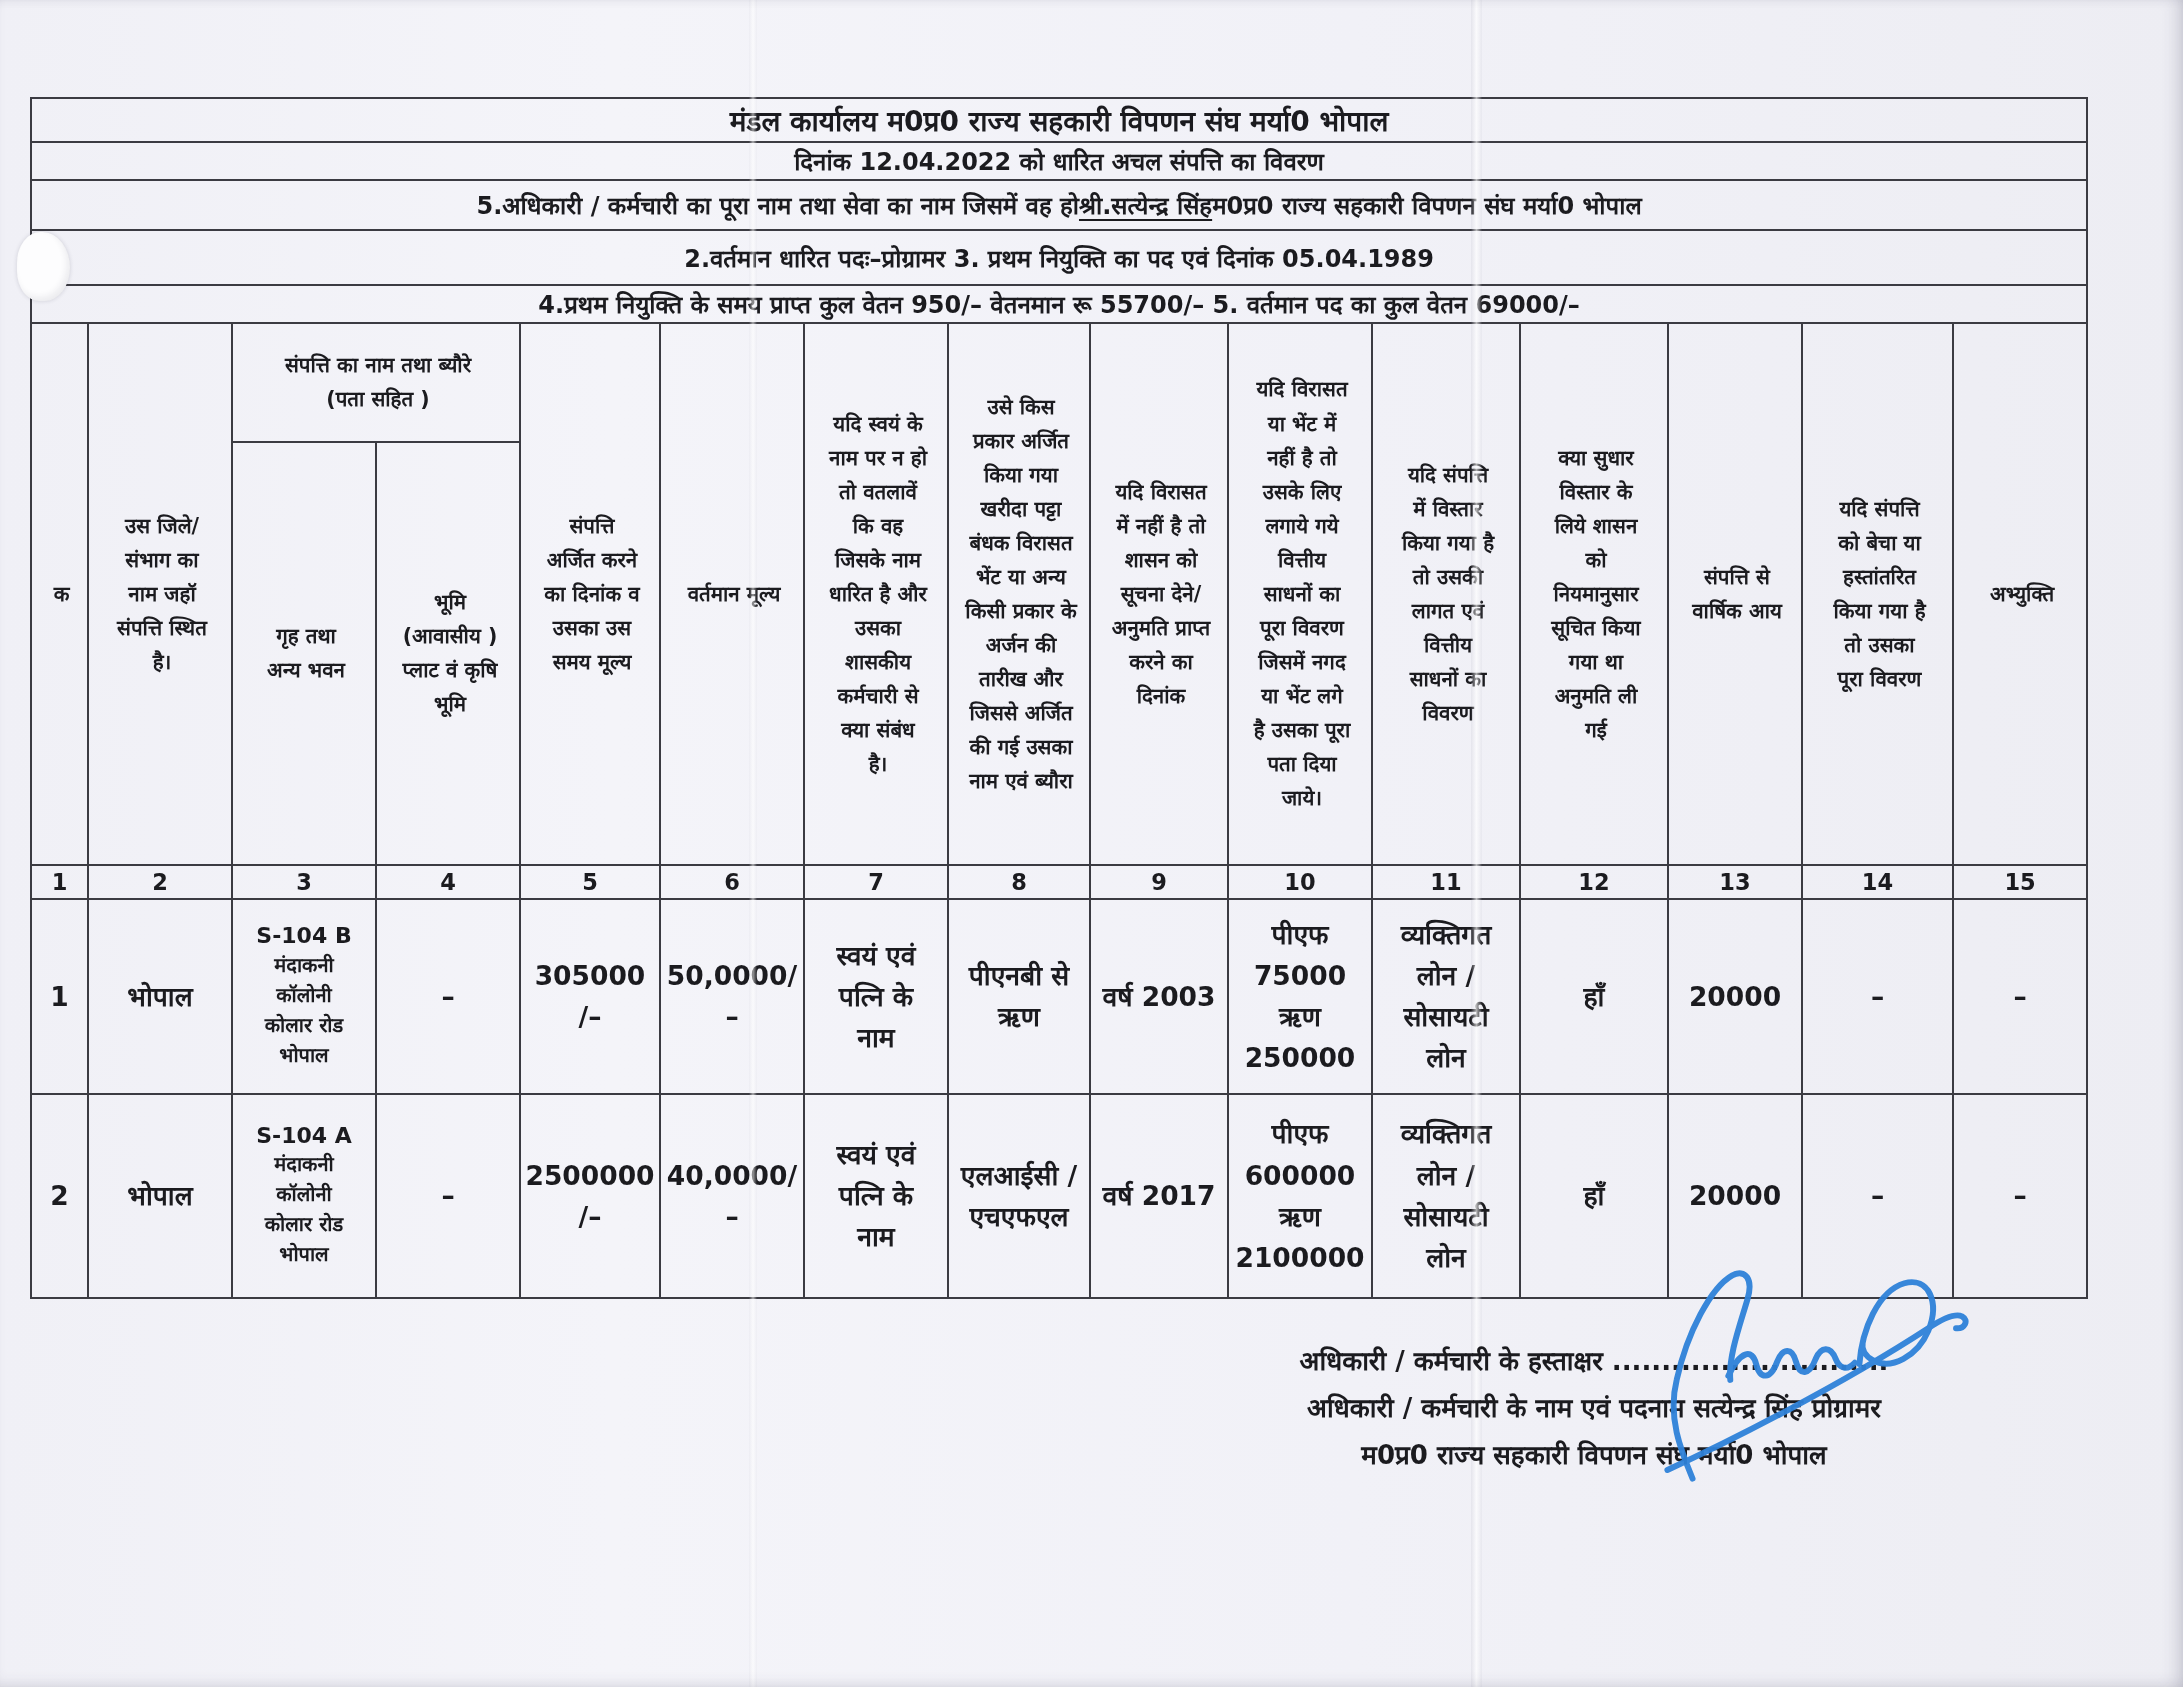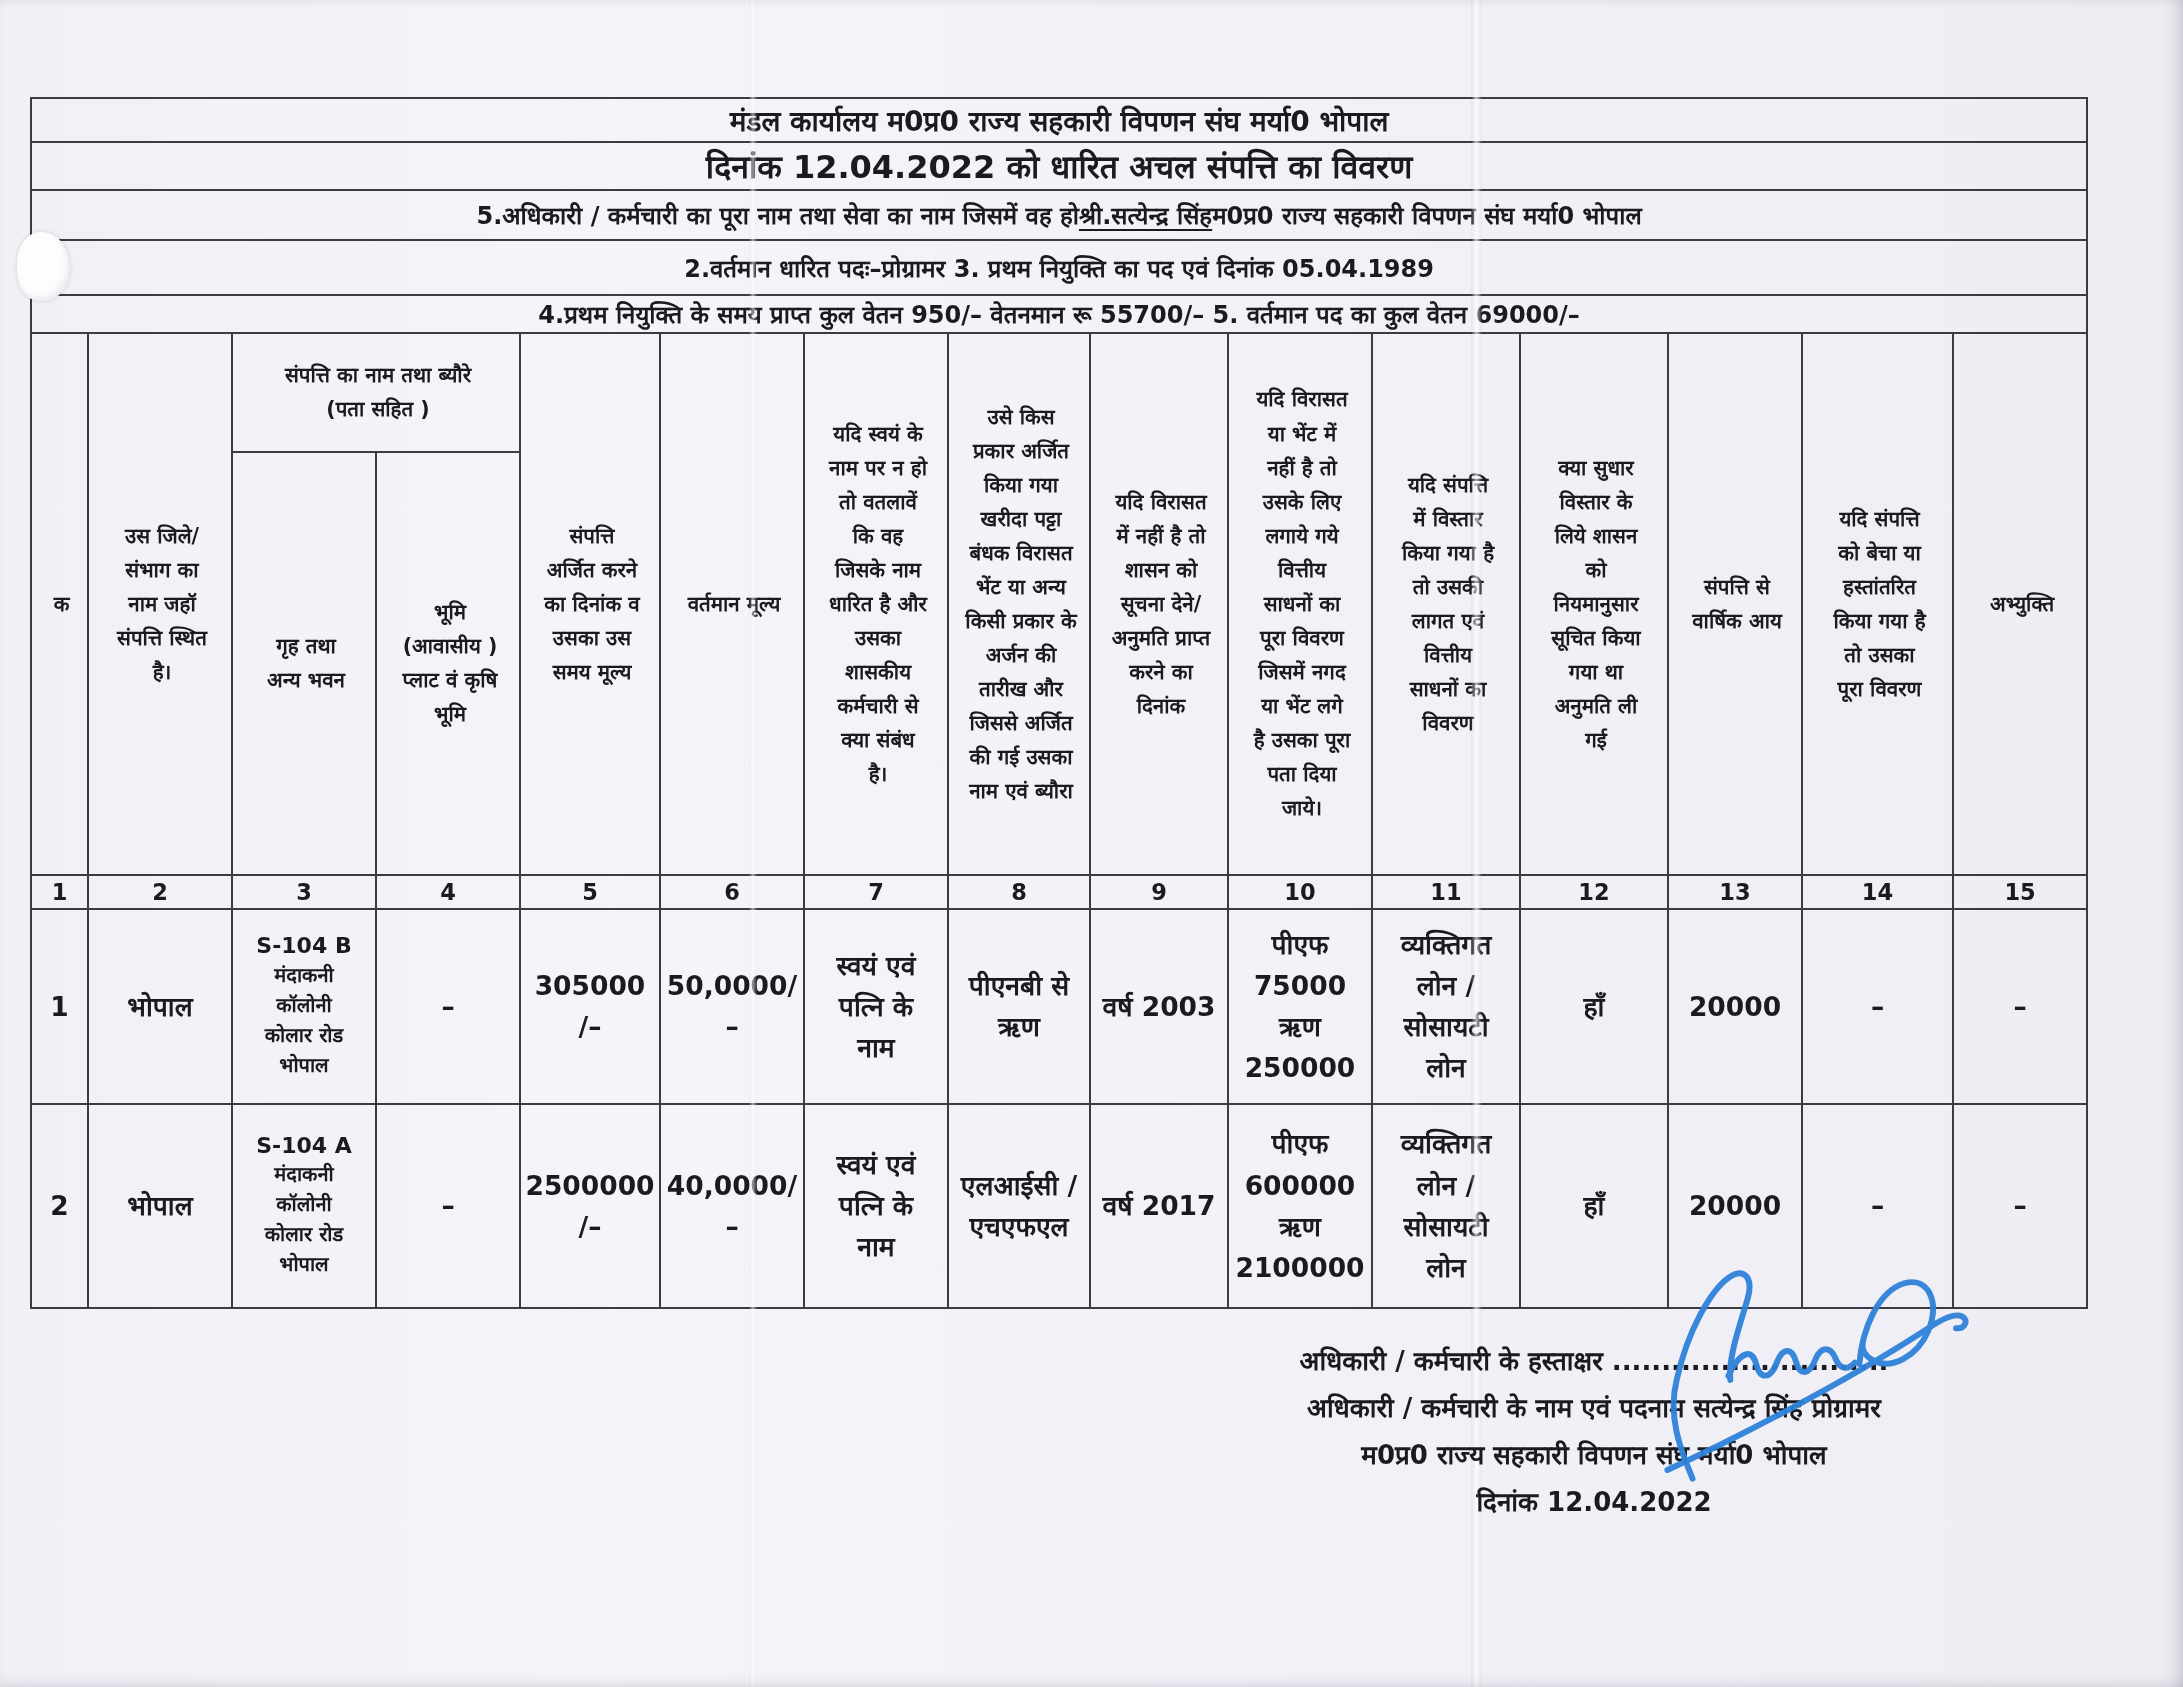--- a/index.html
+++ b/index.html
@@ -30,21 +30,21 @@
   }
   table.main td{
     border:2px solid #3b3b42;
     text-align:center;vertical-align:middle;
     font-weight:bold;
     white-space:pre-line;
     padding:1.3px 4px;box-sizing:border-box;
     overflow:hidden;
   }
   tr.row-title td{height:44px;font-size:28px;}
-  tr.row-subtitle td{height:31px;font-size:32px;margin-left:40px;}
+  tr.row-subtitle td{height:31px;font-size:24px;margin-left:40px;}
   tr.row-officer td{height:50px;font-size:24px;white-space:normal;}
   tr.row-post td{height:55px;font-size:24px;}
   tr.row-salary td{height:38px;font-size:24px;}
   tr.hdr-top{height:119px;}
   tr.hdr-sub{height:423px;}
   tr.hdr-top td, tr.hdr-sub td{font-size:20.5px;line-height:1.66;font-weight:bold;padding-left:8px;}
   tr.row-numbers td{height:34px;font-size:22.5px;}
   tr.data-row td{font-size:26.5px;line-height:1.55;}
   tr.data-row-1{height:195px;}
   tr.data-row-2{height:204px;}
@@ -276,21 +276,20 @@
       <td>–</td>
       <td>–</td>
     </tr>
   </tbody>
     </table>
 
   <div class="footer">
     <div>अधिकारी / कर्मचारी के हस्ताक्षर ............................</div>
     <div>अधिकारी / कर्मचारी के नाम एवं पदनाम  सत्येन्द्र सिंह  प्रोग्रामर</div>
     <div>म0प्र0 राज्य सहकारी विपणन संघ मर्या0 भोपाल</div>
-    <div>दिनांक   12.04.2022</div>
   </div>
 
   <svg class="signature-svg" width="384" height="232" viewBox="0 0 580 350">
     <g fill="none" stroke="#2f82d9" stroke-width="9" stroke-linecap="round" stroke-linejoin="round" opacity="0.95">
       <path d="M 96 345 C 78 302 58 252 72 196 C 88 124 124 56 156 38 C 176 28 188 44 179 74 C 168 112 150 160 153 196"></path>
       <path d="M 150 190 C 168 152 186 148 192 172 C 198 196 214 196 224 168 C 232 148 246 146 252 168 C 258 190 272 190 282 164 C 290 146 304 144 312 164 C 318 180 330 182 341 170"></path>
       <path d="M 348 172 C 352 120 376 62 416 50 C 452 40 470 78 452 122 C 436 160 396 182 368 166 C 357 160 351 150 353 139"></path>
       <path d="M 58 332 C 150 290 320 204 452 118 C 470 106 492 95 503 100 C 514 106 507 119 494 118"></path>
     </g>
   </svg>

